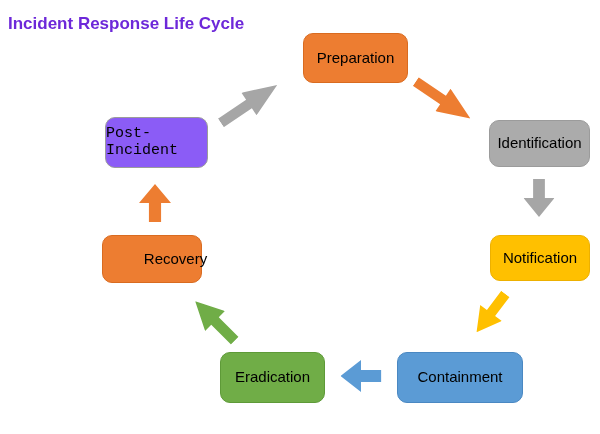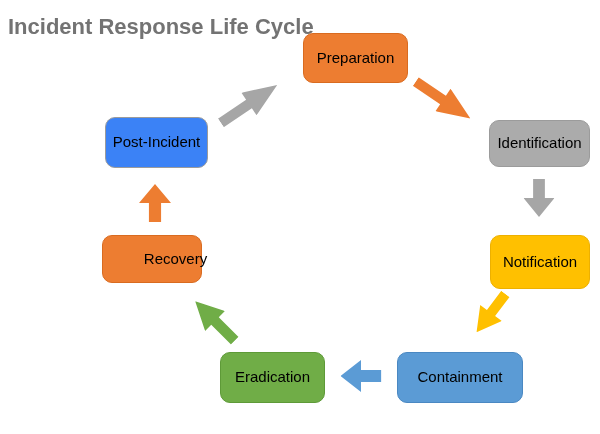--- a/index.html
+++ b/index.html
@@ -2,21 +2,21 @@
 <html><head>
 <meta charset="utf-8">
 <style>
   html,body{margin:0;padding:0;background:#fff;}
   .canvas{
     position:relative;width:600px;height:434px;background:#ffffff;overflow:hidden;
     font-family:"Liberation Sans","DejaVu Sans",sans-serif;
   }
   .page-title{
     position:absolute;left:8px;top:14px;margin:0;
-    font-size:22px;font-weight:bold;color:#737373;letter-spacing:0px;
+    font-size:17px;font-weight:bold;color:#6d28d9;letter-spacing:0px;
   }
   .node{
     position:absolute;display:flex;align-items:center;justify-content:center;
     border-radius:10px;box-sizing:border-box;
     font-size:15px;color:#000;text-align:left;line-height:1.1;
   }
   .arrow{
     position:absolute;
     clip-path:polygon(0% 31%,50% 31%,50% 0%,100% 50%,50% 100%,50% 69%,0% 69%);
   }
@@ -26,33 +26,33 @@
 
 <div class="canvas">
   <h1 class="page-title">Incident Response Life Cycle</h1>
   <div id="nodes-layer">
       <div class="node" style="left: 303px; top: 33px; width: 105px; height: 50px; background: rgb(237, 125, 49); border: 1.5px solid rgb(217, 107, 32);">
     <span>Preparation</span>
   </div>
       <div class="node" style="left: 489px; top: 120px; width: 101px; height: 47px; background: rgb(171, 171, 171); border: 1.5px solid rgb(155, 155, 155);">
     <span>Identification</span>
   </div>
-      <div class="node" style="left: 490px; top: 235px; width: 100px; height: 54px; background: rgb(255, 192, 0); border: 1.5px solid rgb(237, 176, 0);">
+      <div class="node" style="left: 490px; top: 235px; width: 100px; height: 46px; background: rgb(255, 192, 0); border: 1.5px solid rgb(237, 176, 0);">
     <span>Notification</span>
   </div>
       <div class="node" style="left: 397px; top: 352px; width: 126px; height: 51px; background: rgb(91, 155, 213); border: 1.5px solid rgb(74, 136, 194);">
     <span>Containment</span>
   </div>
       <div class="node" style="left: 220px; top: 352px; width: 105px; height: 51px; background: rgb(112, 173, 71); border: 1.5px solid rgb(94, 154, 56);">
     <span>Eradication</span>
   </div>
       <div class="node" style="left: 102px; top: 235px; width: 100px; height: 48px; background: rgb(237, 125, 49); border: 1.5px solid rgb(217, 107, 32); padding-left: 47px;">
     <span>Recovery</span>
   </div>
-      <div class="node" style="left: 105px; top: 117px; width: 103px; height: 51px; background: #3b82f6; border: 1.5px solid rgb(155, 155, 155);">
+      <div class="node" style="left: 105px; top: 117px; width: 103px; height: 51px; background: #8b5cf6; border: 1.5px solid rgb(155, 155, 155); font-family: Liberation Mono, monospace;">
     <span>Post-Incident</span>
   </div>
     </div>
   <div id="arrows-layer">
       <div class="arrow" style="left: 249px; top: 104px; width: 68px; height: 27px; background: rgb(166, 166, 166); transform: translate(-50%, -50%) rotate(-34deg);"></div>
       <div class="arrow" style="left: 443px; top: 100px; width: 66px; height: 27px; background: rgb(237, 125, 49); transform: translate(-50%, -50%) rotate(34deg);"></div>
       <div class="arrow" style="left: 539px; top: 198px; width: 38px; height: 31px; background: rgb(166, 166, 166); transform: translate(-50%, -50%) rotate(90deg);"></div>
       <div class="arrow" style="left: 491px; top: 313px; width: 48px; height: 27px; background: rgb(255, 192, 0); transform: translate(-50%, -50%) rotate(127deg);"></div>
       <div class="arrow" style="left: 361px; top: 376px; width: 41px; height: 32px; background: rgb(91, 155, 213); transform: translate(-50%, -50%) rotate(180deg);"></div>
       <div class="arrow" style="left: 215px; top: 321px; width: 56px; height: 28px; background: rgb(112, 173, 71); transform: translate(-50%, -50%) rotate(-135deg);"></div>

